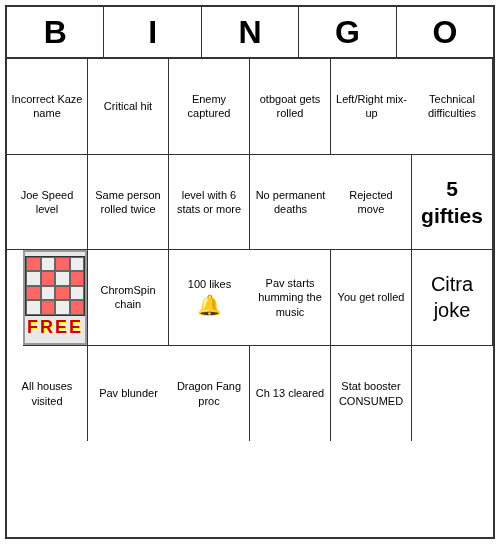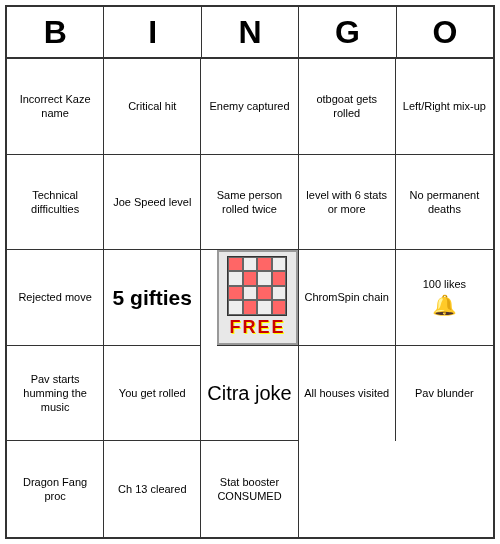--- a/index.html
+++ b/index.html
@@ -43,21 +43,21 @@
       border-bottom: 2px solid #333;
     }
 
     .bingo-header-cell:last-child {
       border-right: none;
     }
 
     .bingo-grid {
       flex: 1;
       display: grid;
-      grid-template-columns: repeat(5, 1fr);
+      grid-template-columns: repeat(6, 1fr);
       grid-template-rows: repeat(5, 1fr);
     }
 
     .bingo-cell {
       border-right: 1px solid #333;
       border-bottom: 1px solid #333;
       display: flex;
       align-items: center;
       justify-content: center;
       text-align: center;

